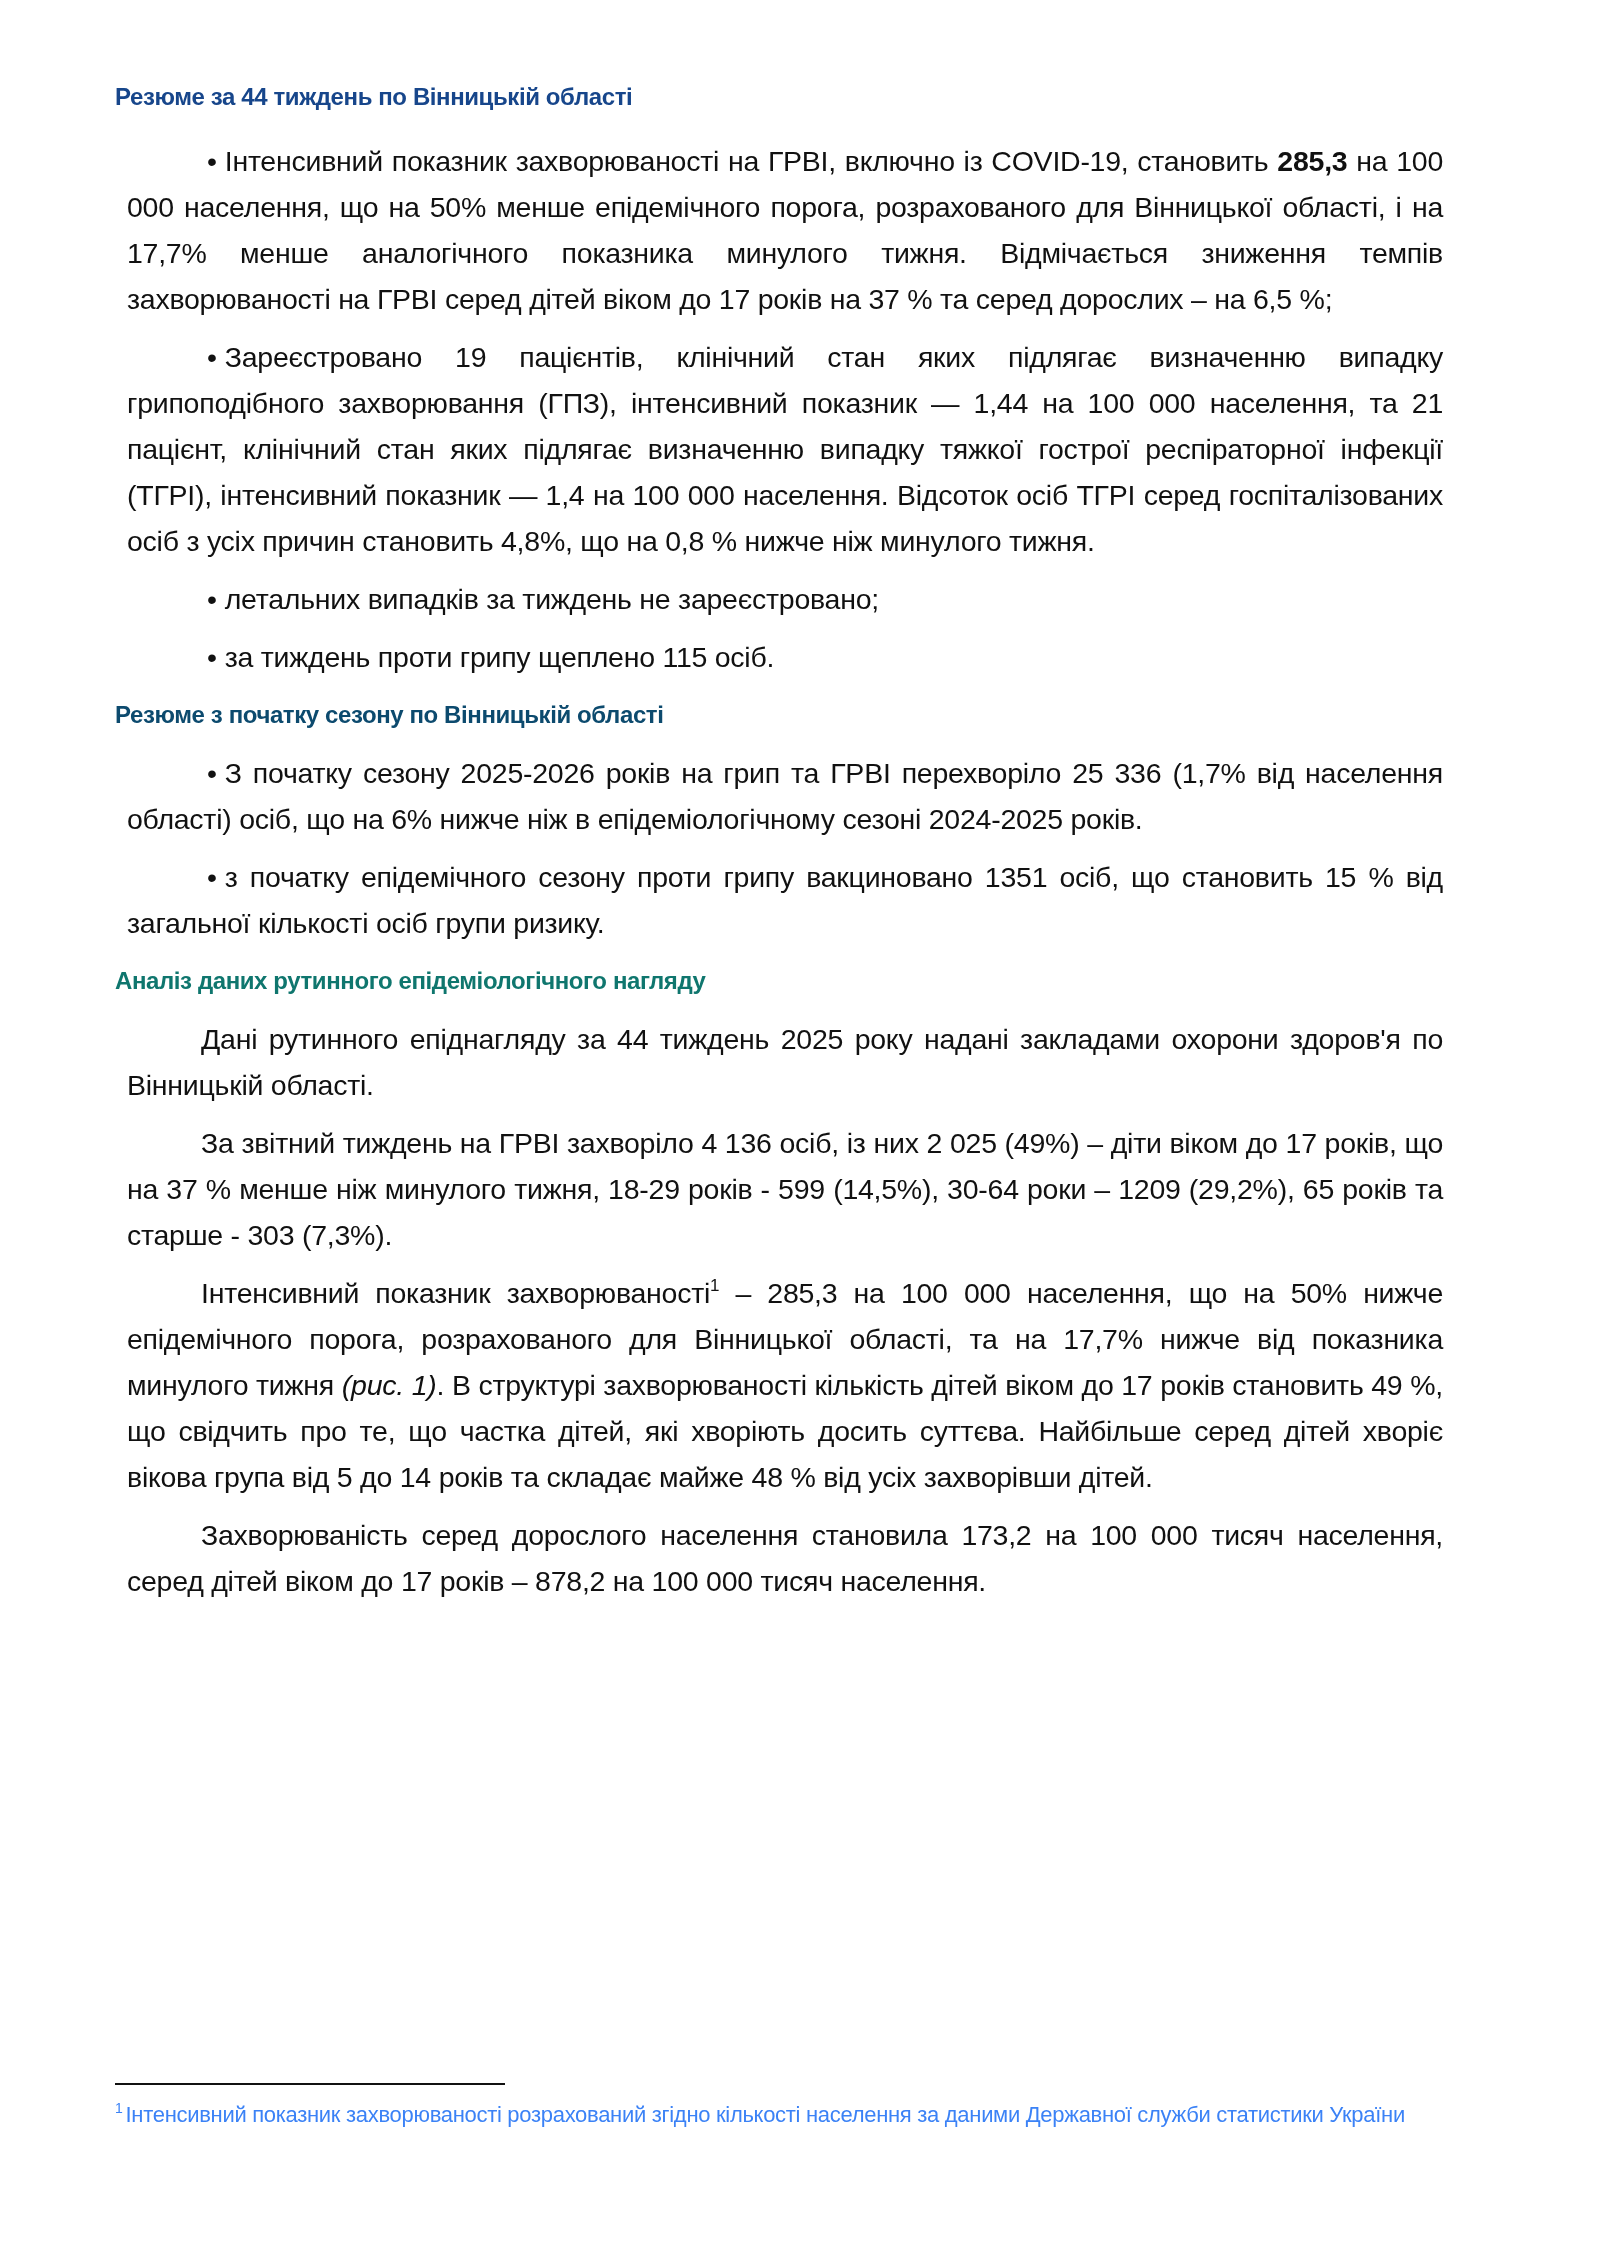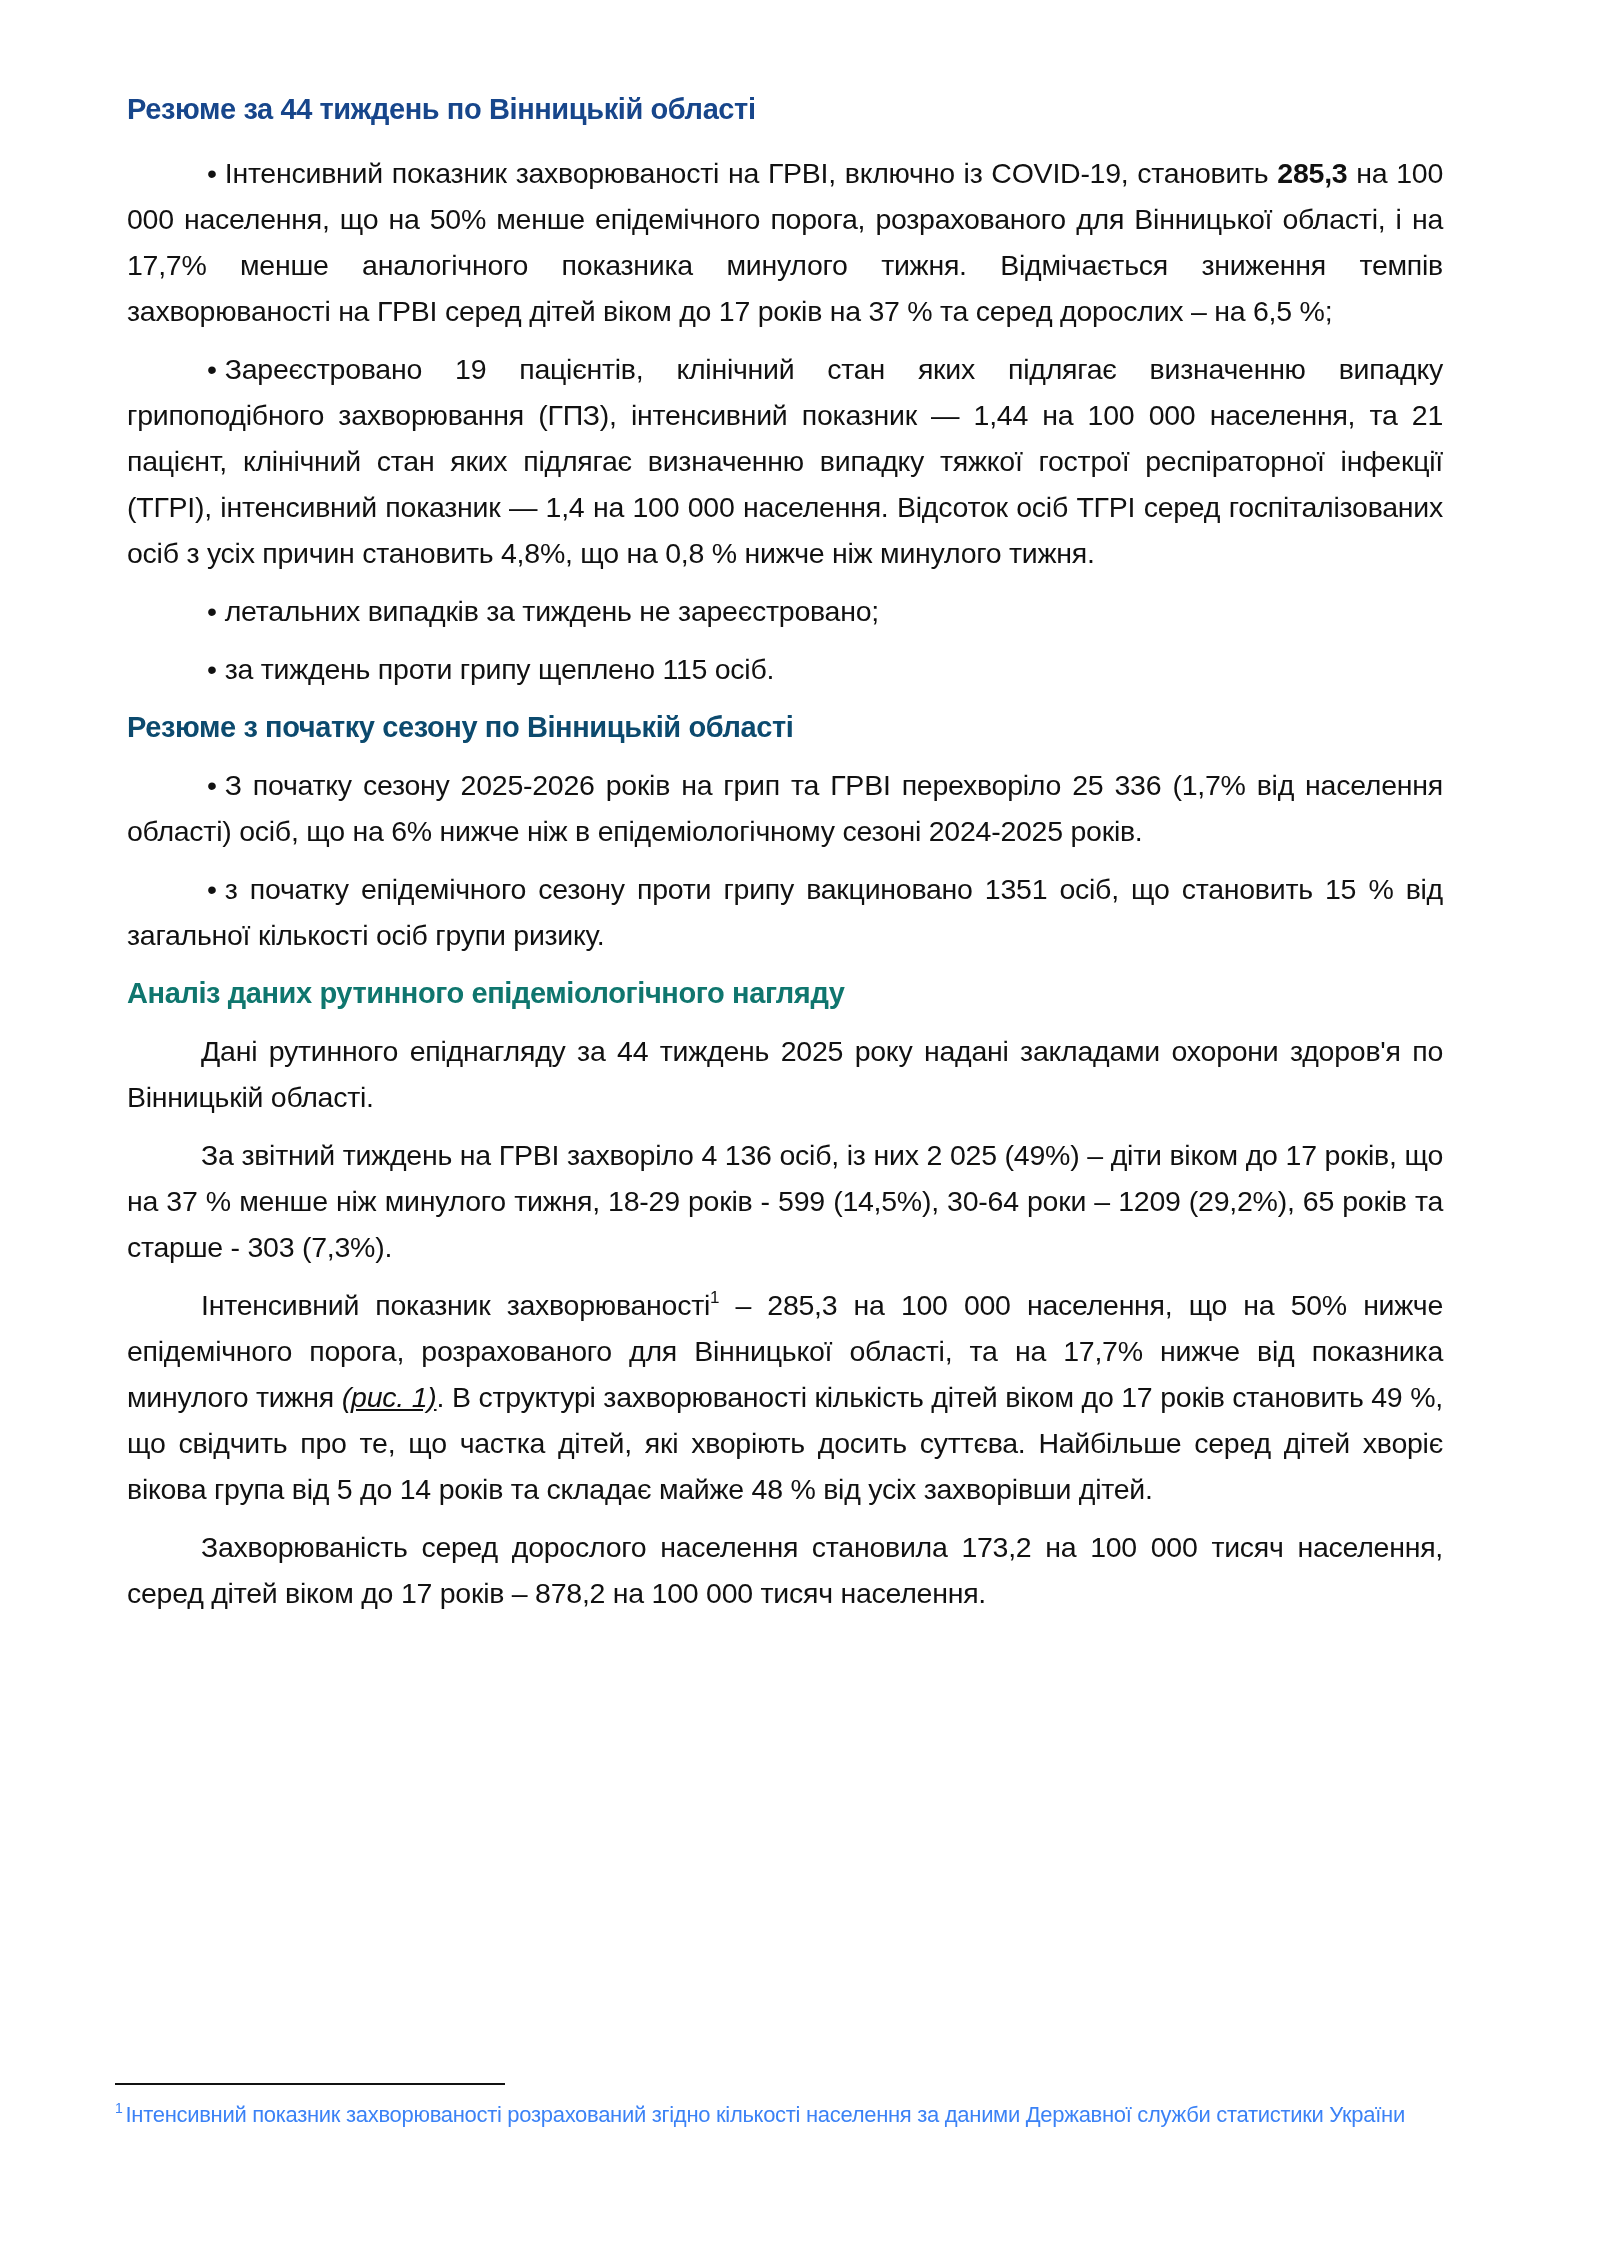--- a/index.html
+++ b/index.html
@@ -1,27 +1,27 @@
 <!DOCTYPE html>
 <html><head>
 <meta charset="utf-8">
 <style>
   html, body { margin: 0; padding: 0; background: #ffffff; }
   body { width: 1600px; height: 2262px; position: relative; overflow: hidden;
          font-family: "Liberation Sans", sans-serif; color: #111111; }
   .page { position: absolute; left: 115px; top: 74px; width: 1340px; }
-  .h { color: #17468b; font-weight: bold; font-size: 29px; line-height: 46px; margin: 12px;
+  .h { color: #17468b; font-weight: bold; font-size: 24px; line-height: 46px; margin: 0;
        letter-spacing: -0.4px; }
   .h.first { margin-bottom: 18px; }
   p { margin: 12px; font-size: 28.5px; line-height: 46px; text-align: justify;
       text-indent: 74px; letter-spacing: -0.25px; }
   p.bullet { text-indent: 80px; }
   .bul { margin-right: 8px; }
   b { font-weight: bold; }
-  i { font-style: italic; text-decoration: underline; }
+  i { font-style: italic; }
   sup { font-size: 17px; line-height: 0; vertical-align: 12px; }
   .footnote-rule { position: absolute; left: 115px; top: 2083px; width: 390px; height: 0;
                    border-top: 2px solid #111; }
   .footnote { position: absolute; left: 115px; top: 2098px; width: 1300px;
               font-size: 22px; line-height: 34px; color: #3b82f6; letter-spacing: -0.3px; }
   .footnote sup { font-size: 14px; vertical-align: 9px; margin-right: 3px; }
 </style>
 </head>
 <body>
 

